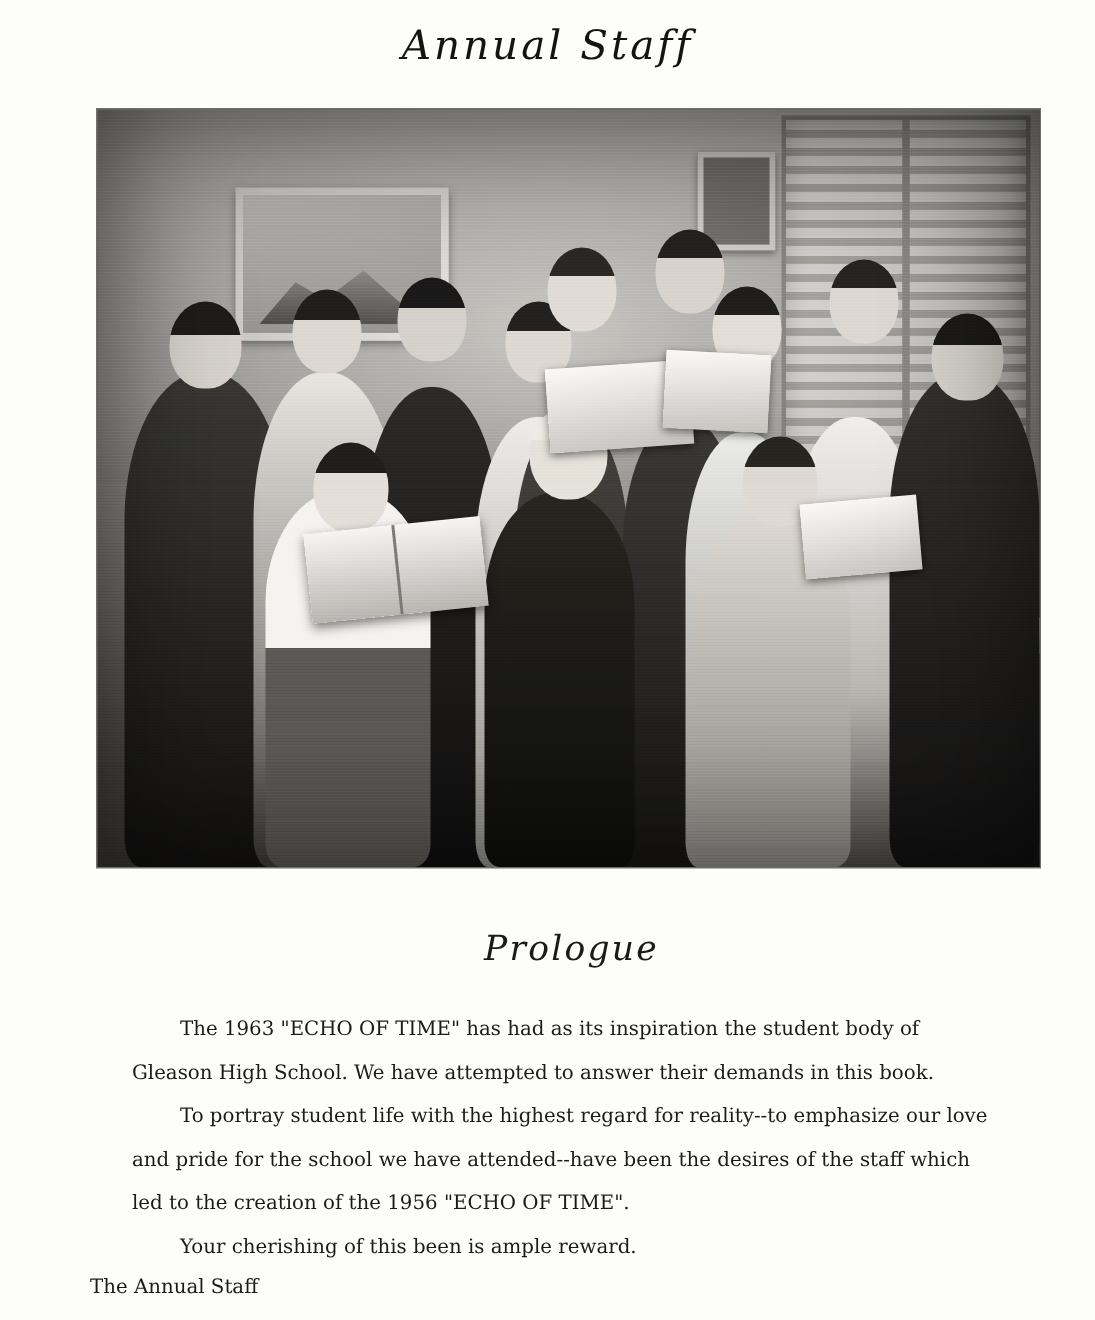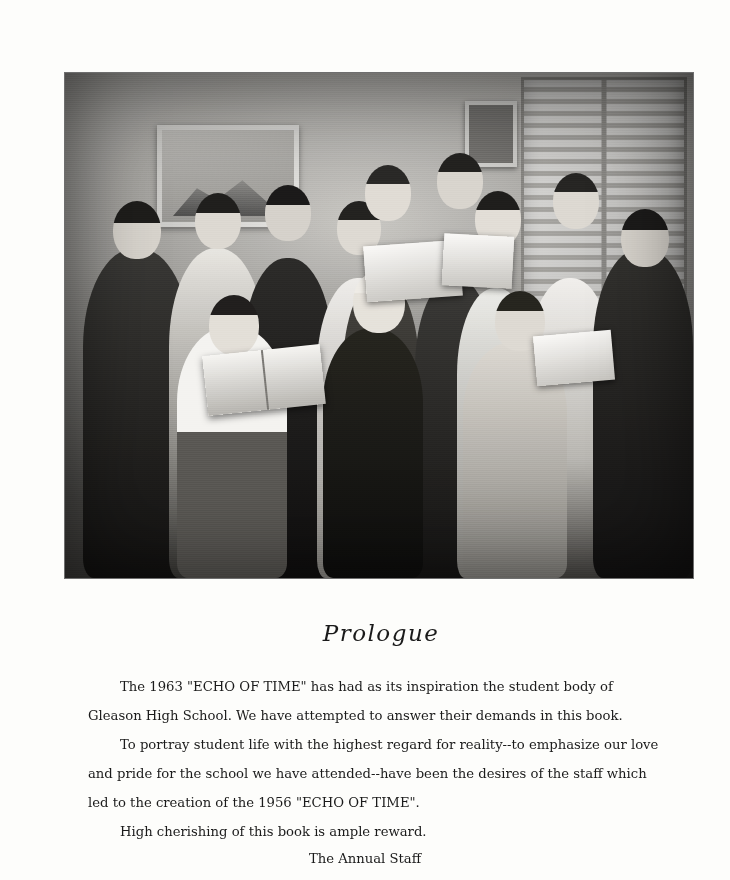--- a/index.html
+++ b/index.html
@@ -176,31 +176,33 @@
     line-height: 29px;
     color: #1b1b1b;
   }
   .prologue-body p {
     margin: 0;
     text-indent: 32px;
   }
   .signature {
     position: absolute;
     top: 851px; left: 0; width: 730px;
-    text-align: center;
+    text-align: left;
     font-family: "DejaVu Serif", serif;
     font-size: 13.2px;
+    padding-left: 60px;
     box-sizing: border-box;
   }
 </style>
 </head>
 <body>
 
 <div class="page">
 
+  <div class="page-title">Annual  Staff</div>
 
   <div class="photo-frame">
     <div class="wall"></div>
     <div class="window-blind"></div>
     <div class="framed-picture"></div>
     <div class="small-frame"></div>
     <div class="wall-shadow"></div>
 
     <div class="desk"></div>
     <div class="desk-top"></div>
@@ -251,18 +253,18 @@
 
     <div class="grain"></div>
     <div class="vignette"></div>
   </div>
 
   <div class="prologue-title">Prologue</div>
 
   <div class="prologue-body">
     <p>The 1963 "ECHO OF TIME" has had as its inspiration the student body of Gleason High School.  We have attempted to answer their demands in this book.</p>
     <p>To portray student life with the highest regard for reality--to emphasize our love and pride for the school we have attended--have been the desires of the staff which led to the creation of the 1956 "ECHO OF TIME".</p>
-    <p>High cherishing of this book is ample reward.</p>
+    <p>Your cherishing of this been is ample reward.</p>
   </div>
 
   <div class="signature">The Annual Staff</div>
 
 </div>
 
 </body></html>

